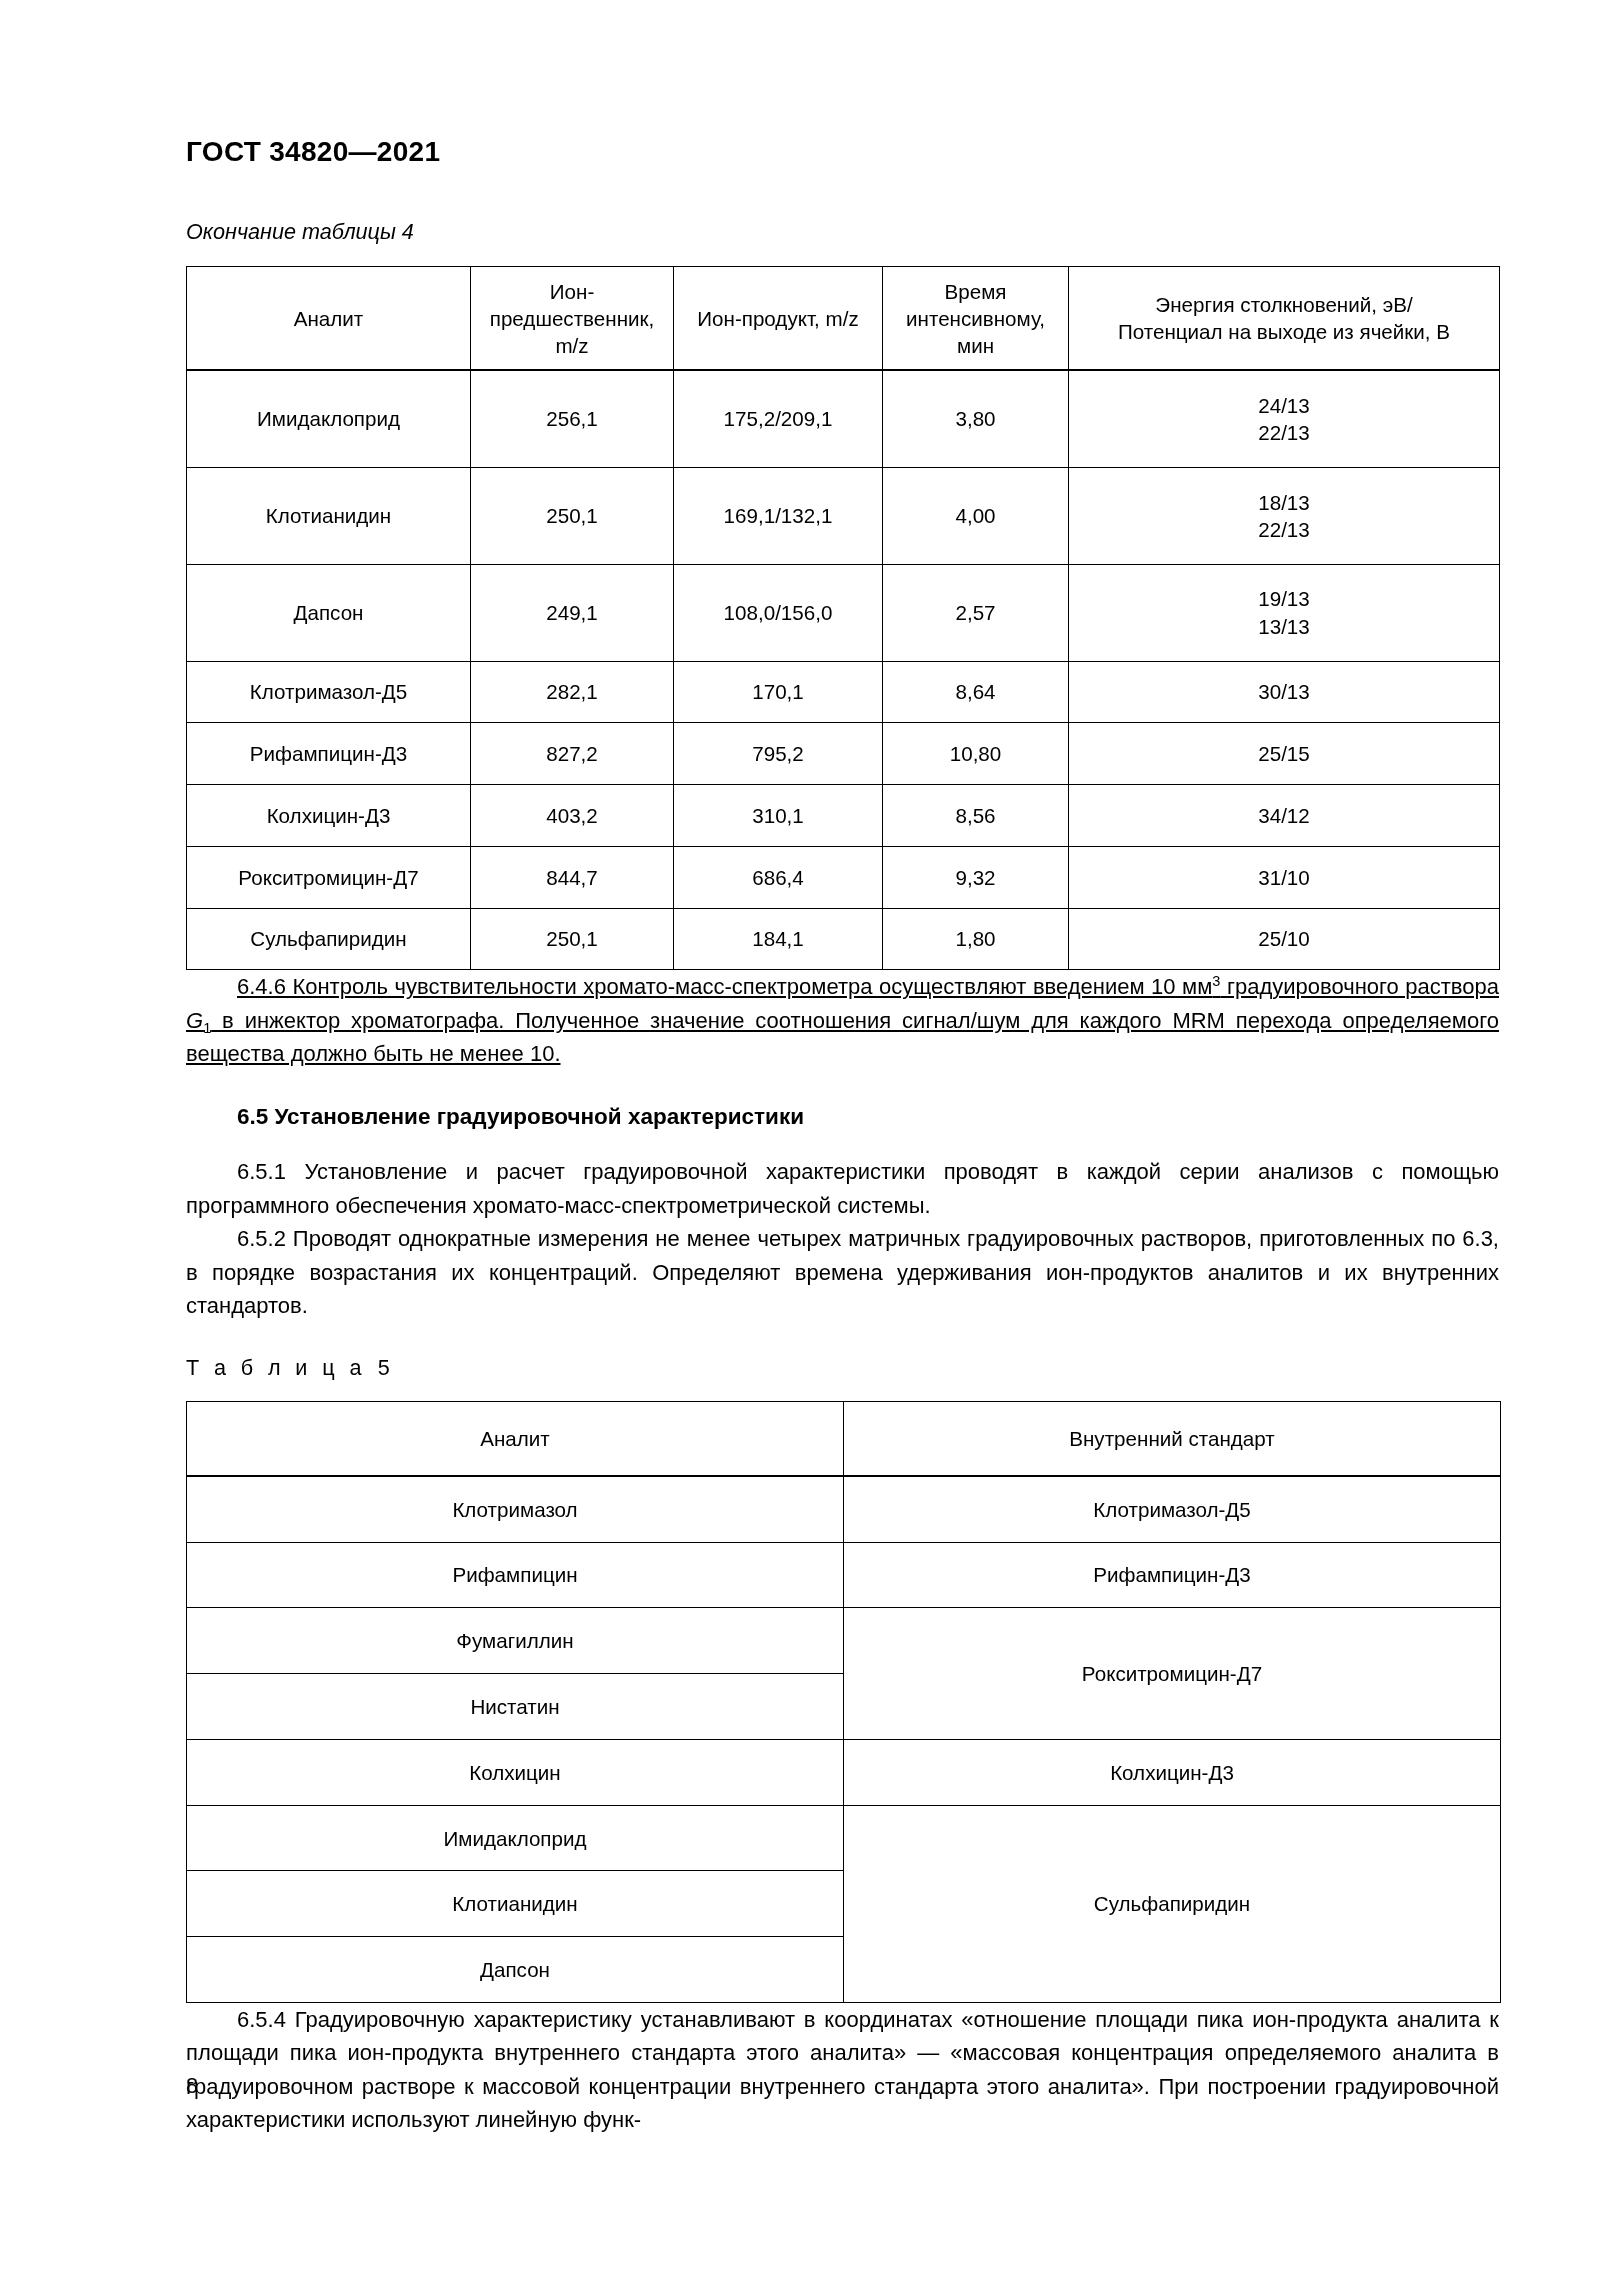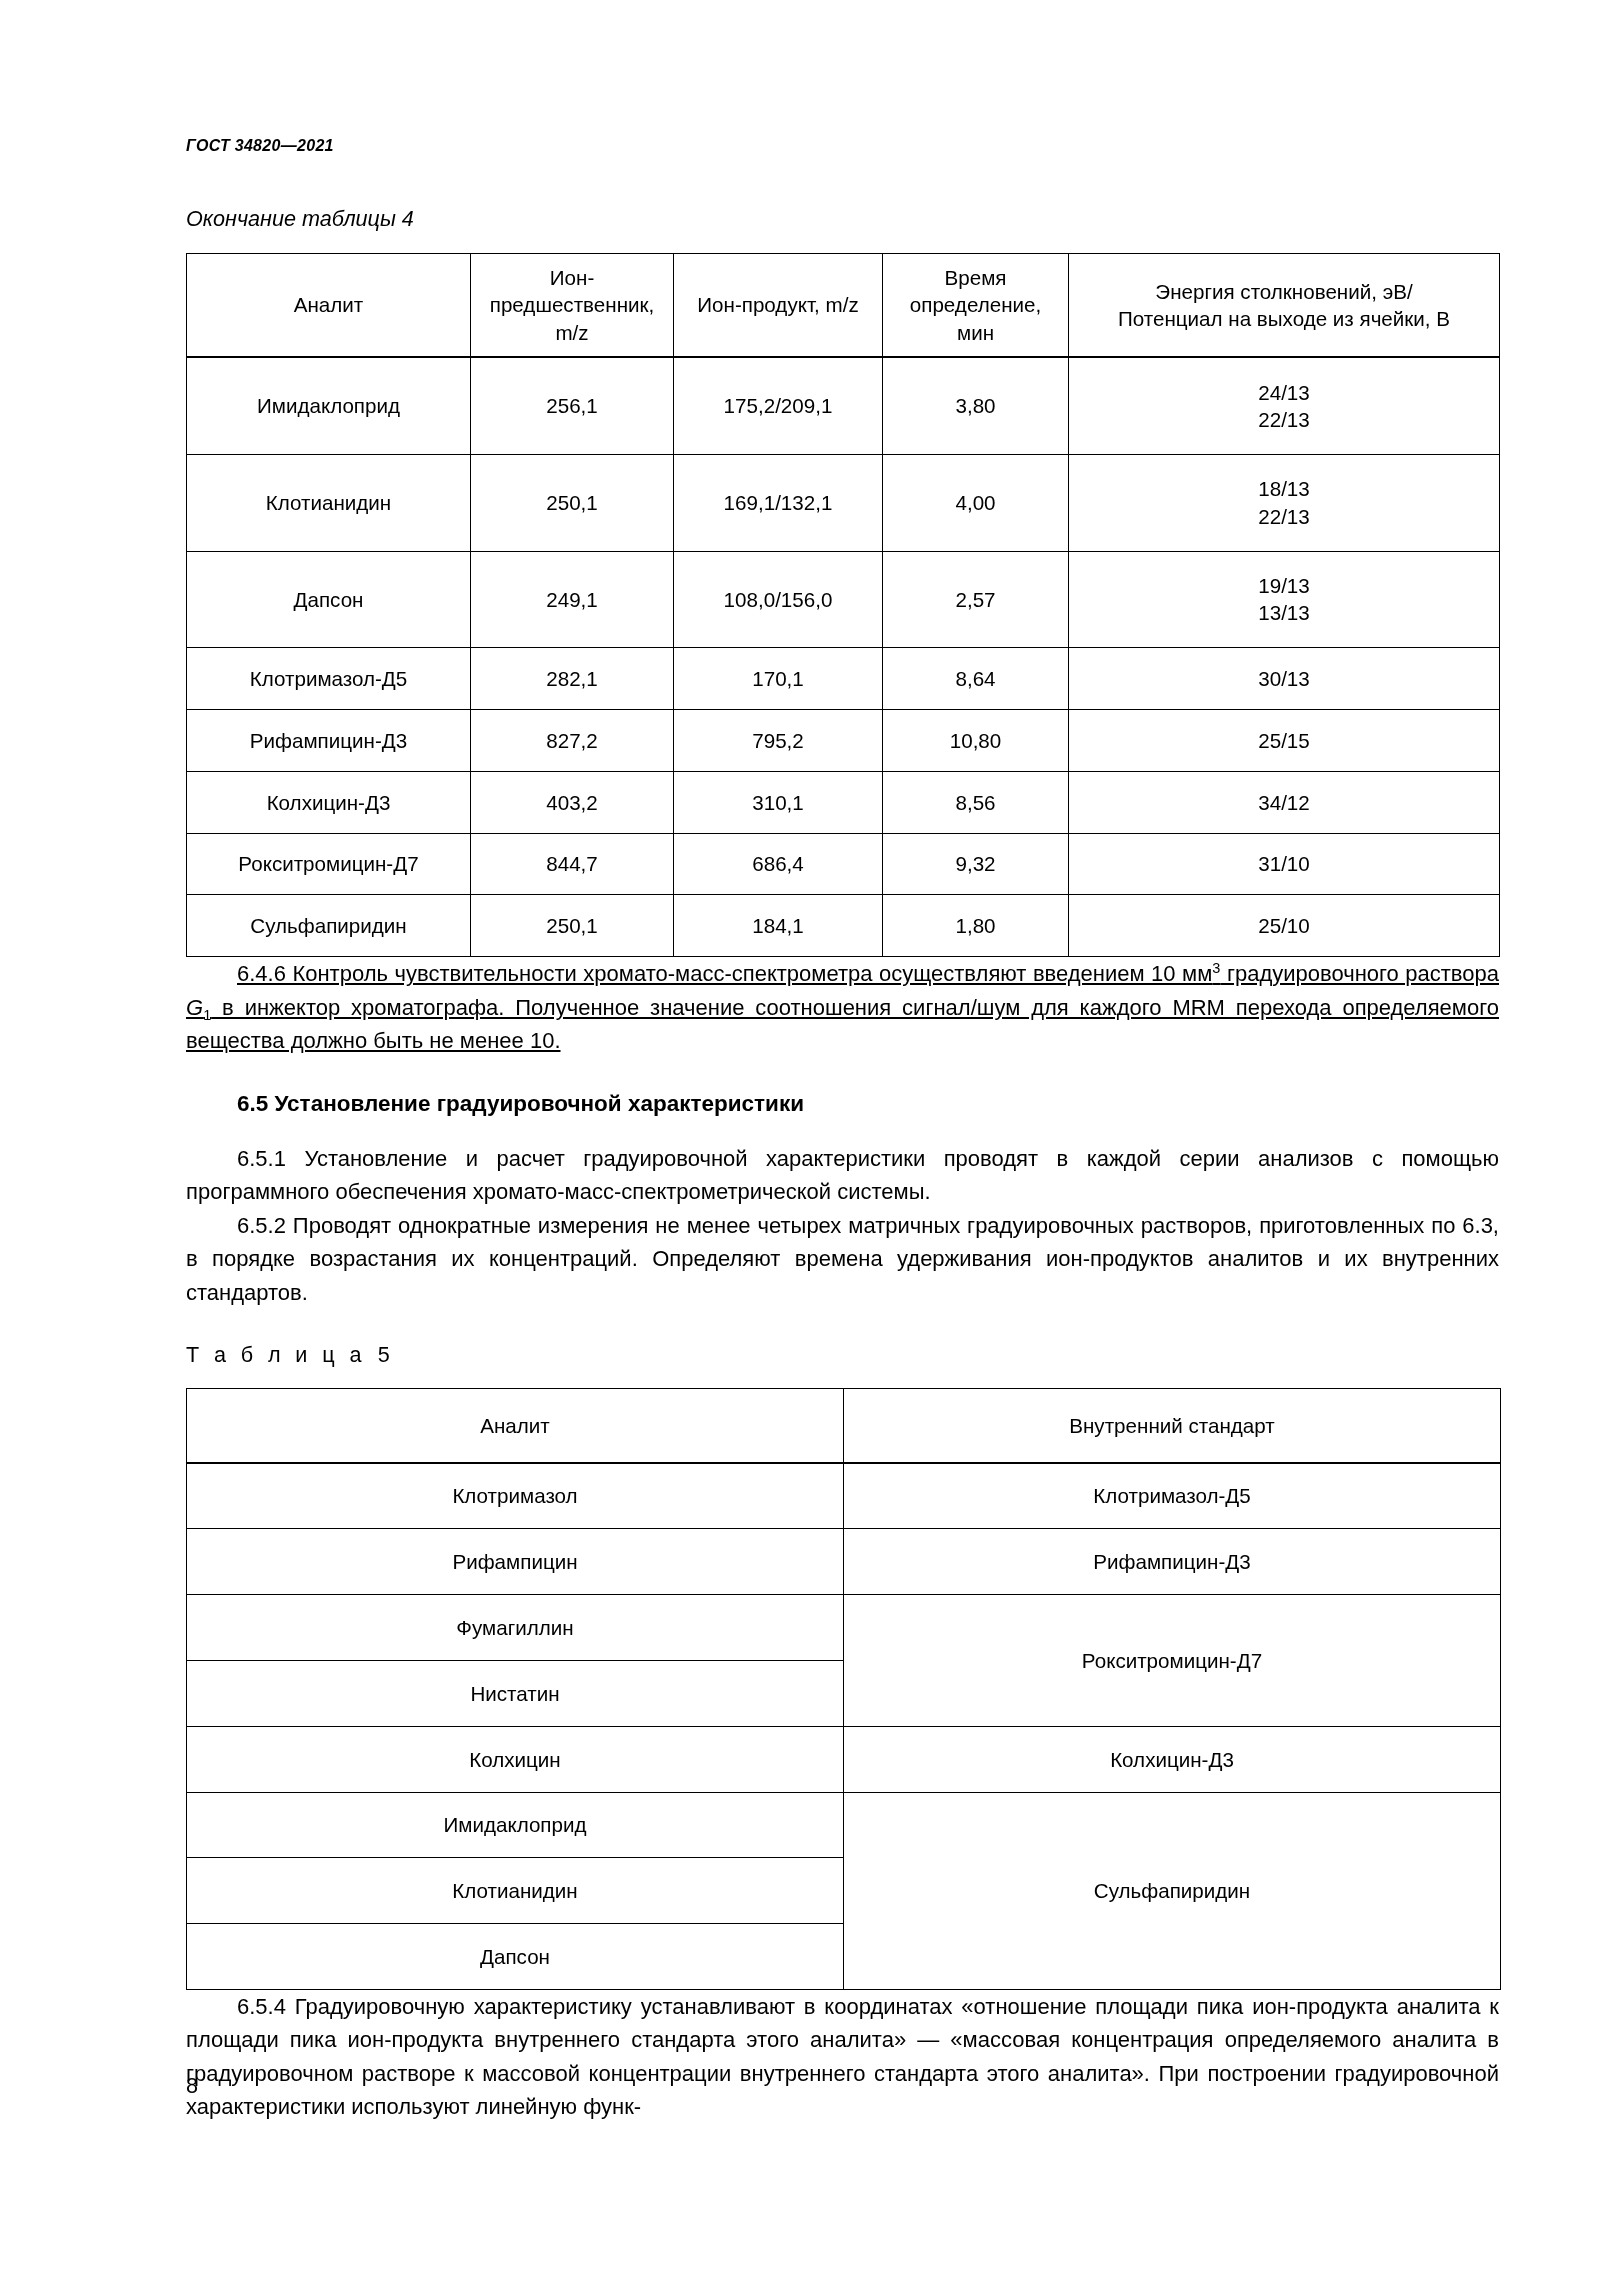--- a/index.html
+++ b/index.html
@@ -25,26 +25,25 @@
   }
   .content {
     position: absolute;
     left: 186px;
     top: 137px;
     width: 1313px;
   }
 
   
   .doc-header {
-    font-size: 16px;
+    font-size: 28px;
     font-weight: bold;
     letter-spacing: 0.3px;
     margin: 0 0 51px 0;
     line-height: 1.1;
-    font-style: italic;
   }
 
   
   .table-caption-italic {
     font-size: 21.6px;
     font-style: italic;
     margin: 0 0 21.6px 0;
   }
   .table-caption-spaced {
     font-size: 21.6px;
@@ -149,21 +148,21 @@
         <tr>
           <td>Аналит</td>
           <td class="two-line">
             <span>Ион-</span>
             <span>предшественник,</span>
             <span>m/z</span>
           </td>
           <td>Ион-продукт, m/z</td>
           <td class="two-line">
             <span>Время</span>
-            <span>определение,</span>
+            <span>интенсивному,</span>
             <span>мин</span>
           </td>
           <td class="two-line">
             <span>Энергия столкновений, эВ/</span>
             <span>Потенциал на выходе из ячейки, В</span>
           </td>
         </tr>
       </thead>
       <tbody>
           <tr class="tall">

